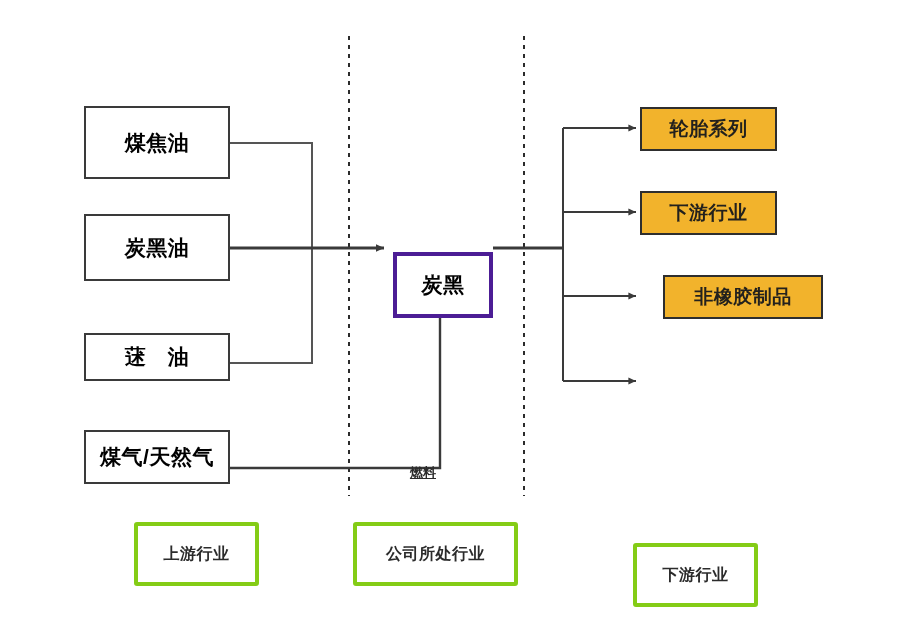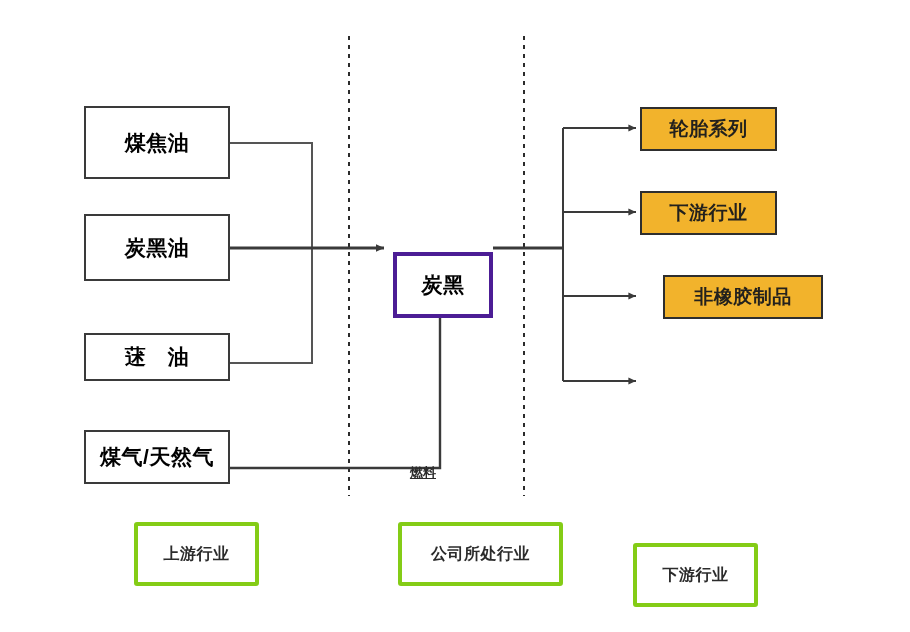--- a/index.html
+++ b/index.html
@@ -134,21 +134,21 @@
 
   <div class="node down-box" style="left:663px; top:275px; width:160px; height:44px;">
     <span>非橡胶制品</span>
   </div>
 
 
   <div class="node legend-box" style="left:134px; top:522px; width:125px; height:64px;">
     <span>上游行业</span>
   </div>
 
-  <div class="node legend-box" style="left:353px; top:522px; width:165px; height:64px;margin-left:45px;">
+  <div class="node legend-box" style="left:353px; top:522px; width:165px; height:64px;">
     <span>公司所处行业</span>
   </div>
 
   <div class="node legend-box" style="left:633px; top:543px; width:125px; height:64px;">
     <span>下游行业</span>
   </div>
 
 </div>
 
 </body></html>

